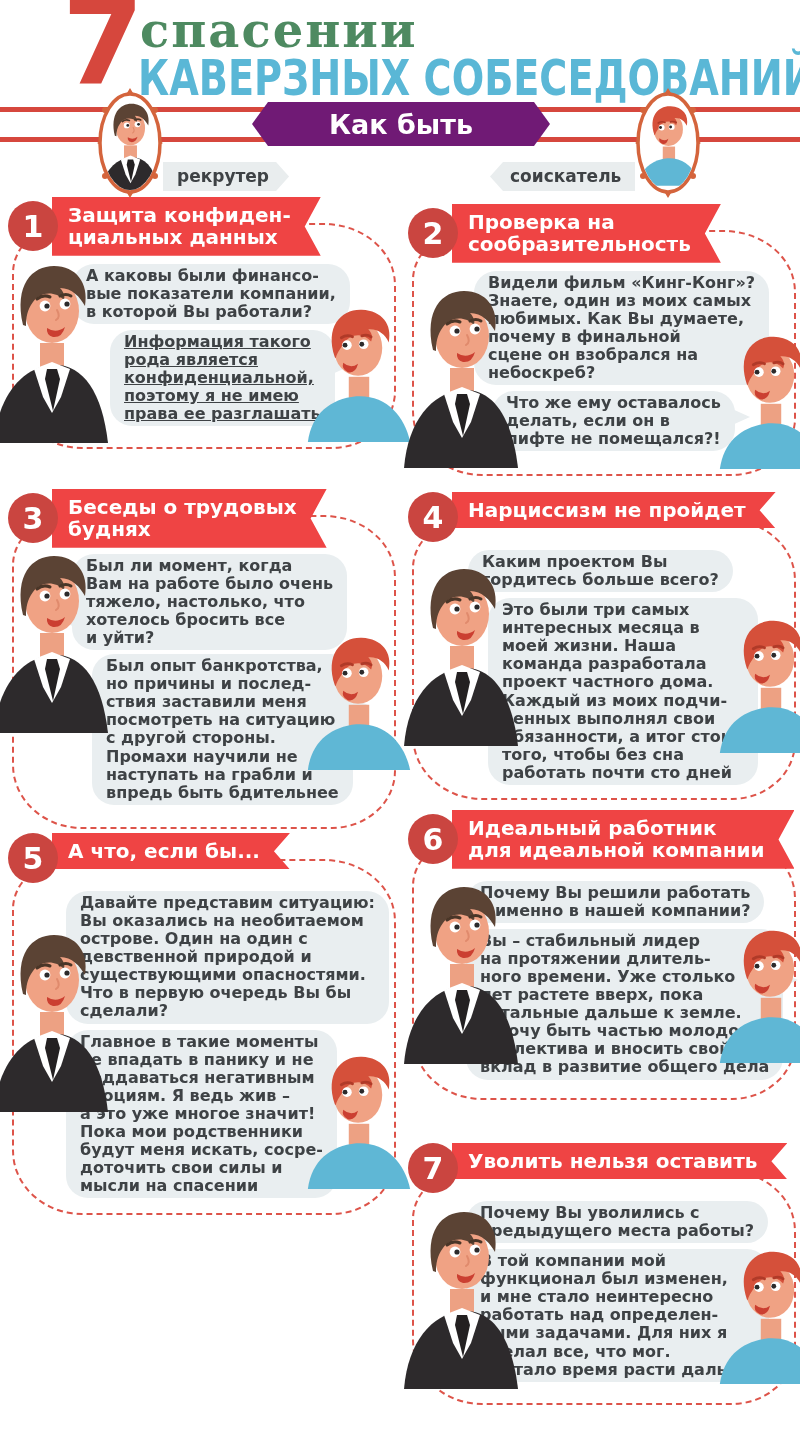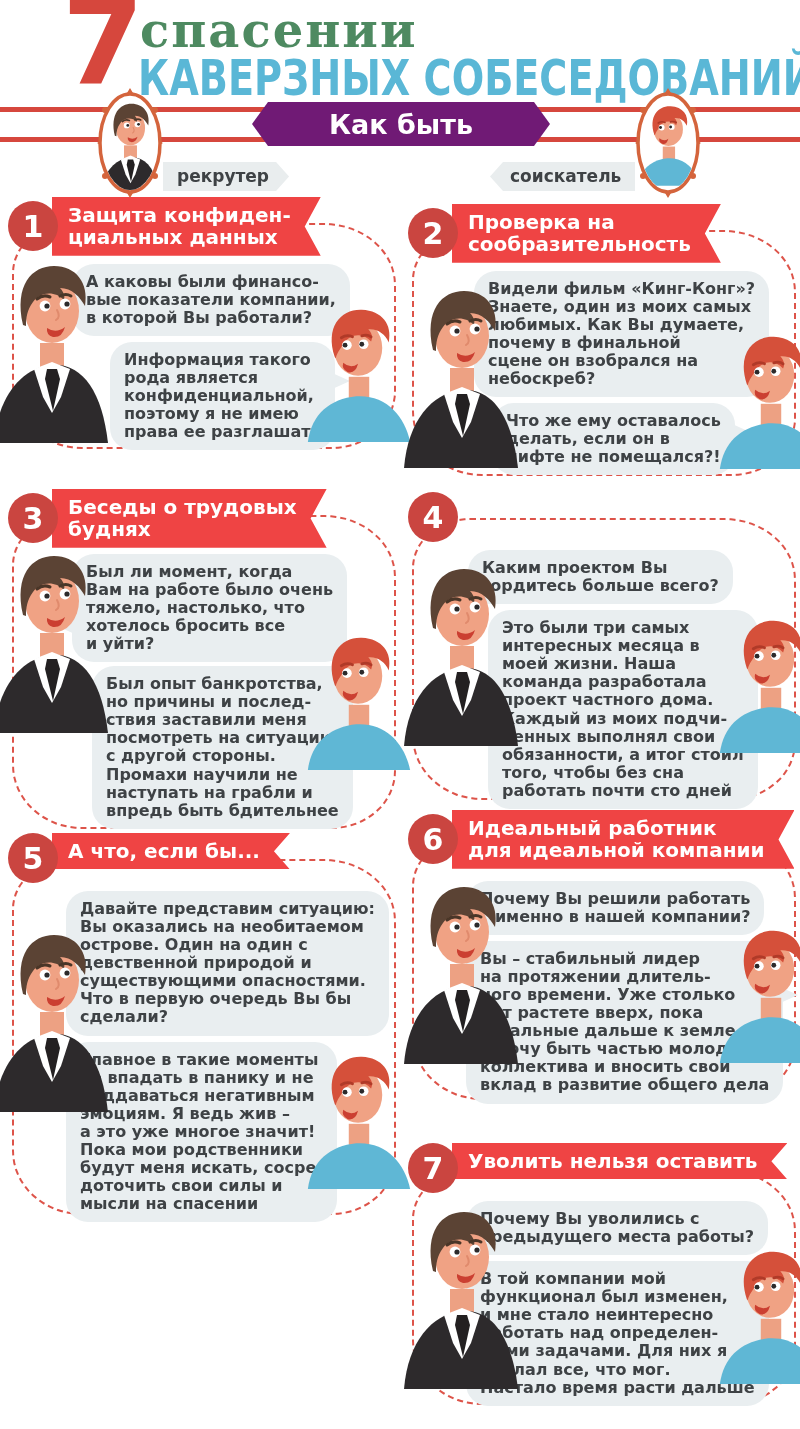--- a/index.html
+++ b/index.html
@@ -57,21 +57,21 @@
     clip-path:polygon(0 0, 100% 0, calc(100% - 16px) 50%, 100% 100%, 0 100%);
   }
   .badge {
     position:absolute; left:0; top:50%; transform:translateY(-50%); z-index:4;
     width:50px; height:50px; border-radius:50%; background:#ca4540;
     color:#fff; font-size:30px; font-weight:bold;
     display:flex; align-items:center; justify-content:center;
   }
   .bubble {
     position:relative; z-index:1; width:fit-content;
-    background:#e9eef0; border-radius:22px; padding:9px 14px;
+    background:#e9eef0; border-radius:22px; padding:3px 14px;
     font-size:16px; font-weight:bold; line-height:1.13; color:#3e4245;
     white-space:pre-line;
   }
   .bubble.q::before {
     content:""; position:absolute; left:-15px; top:58%;
     border:solid transparent; border-width:9px 20px 9px 0; border-right-color:#e9eef0;
   }
   .bubble.a::before {
     content:""; position:absolute; right:-15px; top:28%;
     border:solid transparent; border-width:9px 0 9px 20px; border-left-color:#e9eef0;
@@ -80,21 +80,21 @@
   .char.recruiter { width:122px; height:184px; }
   .char.applicant { width:106px; height:146px; }
   
   #s1 { left:8px;   top:197px;  width:392px; height:252px; }
   #s2 { left:408px; top:204px;  width:392px; height:272px; }
   #s3 { left:8px;   top:489px;  width:392px; height:340px; }
   #s4 { left:408px; top:492px;  width:392px; height:308px; }
   #s5 { left:8px;   top:833px;  width:392px; height:382px; }
   #s6 { left:408px; top:810px;  width:392px; height:290px; }
   #s7 { left:408px; top:1143px; width:392px; height:262px; }
-  #s1 .q { margin:8px 0 0 64px; }  #s1 .a { margin:6px 0 0 102px; }
+  #s1 .q { margin:8px 0 0 64px; }  #s1 .a { margin:6px 0 0 102px;text-decoration:underline; }
   #s2 .q { margin:8px 0 0 66px; }  #s2 .a { margin:6px 0 0 84px; }
   #s3 .q { margin:6px 0 0 64px; }  #s3 .a { margin:4px 0 0 84px; }
   #s4 .q { margin:8px 0 0 60px; }  #s4 .a { margin:6px 0 0 80px; }
   #s5 .q { margin:8px 0 0 58px; }  #s5 .a { margin:6px 0 0 58px; }
   #s6 .q { margin:12px 0 0 58px;text-align:right; }  #s6 .a { margin:6px 0 0 58px; }
   #s7 .q { margin:8px 0 0 58px; }  #s7 .a { margin:6px 0 0 58px; }
   #s1 .recruiter { left:-18px; top:62px; }  #s1 .applicant { right:-12px; top:104px; }
   #s2 .recruiter { left:-8px;  top:80px; }  #s2 .applicant { right:-24px; top:124px; }
   #s3 .recruiter { left:-18px; top:60px; }  #s3 .applicant { right:-12px; top:140px; }
   #s4 .recruiter { left:-8px;  top:70px; }  #s4 .applicant { right:-24px; top:120px; }
@@ -254,20 +254,21 @@
       </svg>
     <svg class="char applicant" viewBox="0 0 114 146">
         <use href="#sym-applicant"></use>
       </svg>
   </div>
 
   <div class="section" id="s4">
     <div class="blob"></div>
     <div class="banner-row">
       <div class="badge">4</div>
+      <div class="ribbon">Нарциссизм не пройдет</div>
     </div>
     <div class="bubble q">Каким проектом Вы
 гордитесь больше всего?</div>
     <div class="bubble a">Это были три самых
 интересных месяца в
 моей жизни. Наша
 команда разработала
 проект частного дома.
 Каждый из моих подчи-
 ненных выполнял свои

